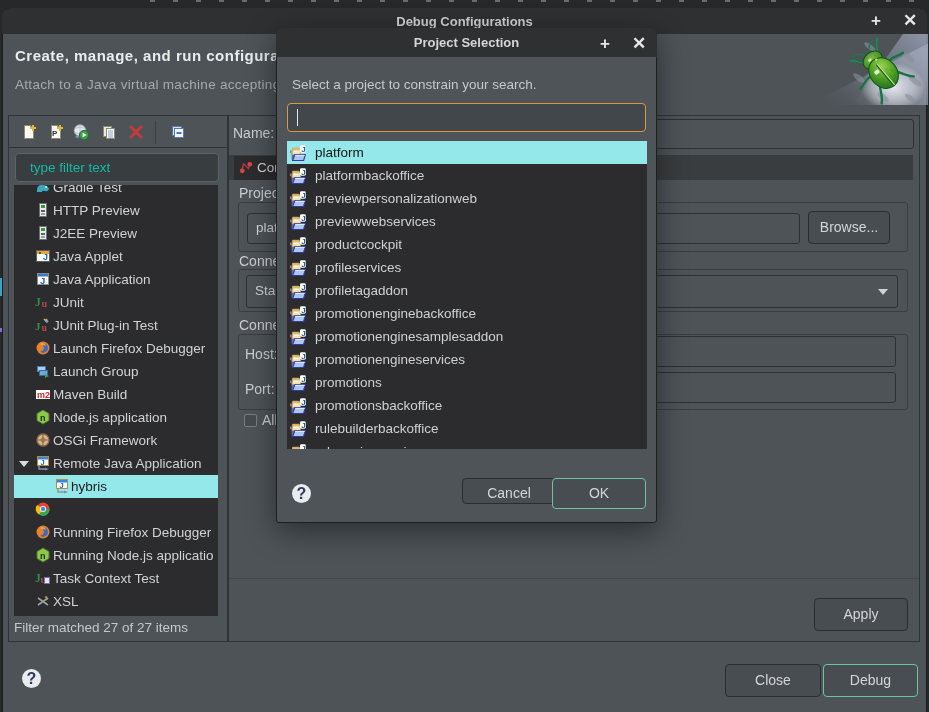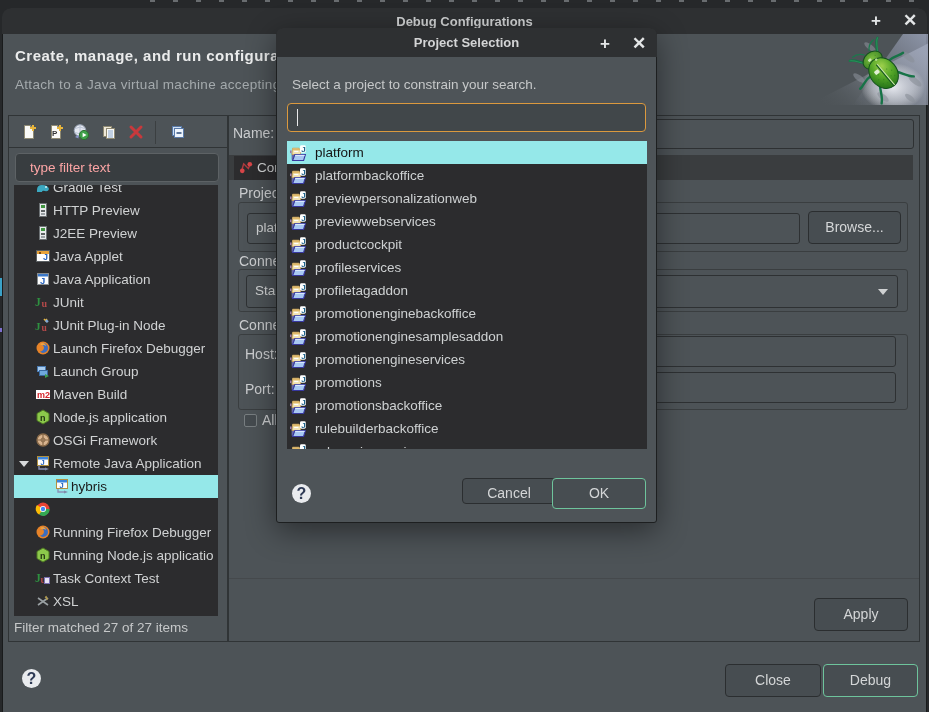--- a/index.html
+++ b/index.html
@@ -22,21 +22,21 @@
 #banner .sub { position:absolute; left:12px; top:43px; font-size:13.5px; color:#a4aaad; letter-spacing:0.3px; }
 
 #lpanel { position:absolute; left:5px; top:106px; width:220px; height:527px;
   border:1px solid #303436; }
 #ltoolbar { position:absolute; left:0; top:0; width:218px; height:32px;
   border-bottom:1px solid #303436; }
 #ltoolbar svg { position:absolute; top:8px; }
 #lsep { position:absolute; left:146px; top:5px; width:1px; height:23px; background:#3b3f41; }
 #lfilter { position:absolute; left:6px; top:37px; width:204px; height:29px;
   background:#383d40; border:1px solid #5d6265; border-radius:4px;
-  color:#fca5a5; font-size:13.5px; line-height:27px; padding-left:14px; }
+  color:#14b8a6; font-size:13.5px; line-height:27px; padding-left:14px; }
 #ltree { position:absolute; left:5px; top:69px; width:204px; height:431px;
   background:#2c2c2e; overflow:hidden; }
 #ltreeinner { position:absolute; left:0; top:-9px; width:100%; }
 .trow { position:relative; height:23px; line-height:23px; color:#d0d2d3; font-size:13.5px;
   white-space:nowrap;text-align:right; }
 .trow .ticon { position:absolute; top:3px; width:16px; height:16px; }
 .trow .tl { position:absolute; top:0; }
 .trow.sel { background:#95e8e9; color:#1b1b1b; }
 #lstatus { position:absolute; left:5px; top:501px; height:21px; line-height:21px;
   color:#c6c8c9; font-size:13.5px; }
@@ -263,21 +263,21 @@
               </svg></span>
             <span class="tl" style="left:39px">JUnit</span>
           </div>
           <div class="trow">
             <span class="ticon" style="left:21px"><svg width="16" height="16" viewBox="0 0 16 16">
                 <text x="0" y="13" font-size="11" font-weight="bold" fill="#2e9140" font-family="Liberation Serif">J</text>
                 <text x="6.5" y="13.5" font-size="9.5" font-weight="bold" fill="#b5494a" font-family="Liberation Serif">u</text>
                 <path d="M9 2 l3 3 M12 2 l-1.5 1.5" stroke="#e8b53c" stroke-width="1.6"></path>
                 <rect x="10.5" y="3" width="3" height="2.5" fill="#7da7d8" transform="rotate(45 12 4)"></rect>
               </svg></span>
-            <span class="tl" style="left:39px">JUnit Plug-in Node</span>
+            <span class="tl" style="left:39px">JUnit Plug-in Test</span>
           </div>
           <div class="trow">
             <span class="ticon" style="left:21px"><svg width="16" height="16" viewBox="0 0 16 16">
                 <circle cx="8" cy="8" r="6.5" fill="#e68329"></circle>
                 <path d="M8 3 a5 5 0 0 1 5 5 a5 5 0 0 1 -5 5 a4 4 0 0 1 -3 -1.5 a4.5 4.5 0 0 0 4 -3.5 a3 3 0 0 0 -3 -3 a3 3 0 0 1 2 -2 z" fill="#3b6dc0"></path>
                 <path d="M5 4 q3 -2 5 0 q1 1 1 2 q-2 -1.5 -4 -0.5 z" fill="#f4a33c"></path>
               </svg></span>
             <span class="tl" style="left:39px">Launch Firefox Debugger</span>
           </div>
           <div class="trow">
@@ -386,21 +386,21 @@
           <circle cx="11.5" cy="4.5" r="2.5" fill="#d84548"></circle>
         </svg>
         <span class="tl">Connect</span>
       </div>
 
     <div class="lab" style="left:10px; top:69px;">Project:</div>
     <div class="group" style="left:9px; top:86px; width:670px; height:50px;"></div>
     <div class="field" style="left:18px; top:97px; width:553px; height:31px;">
         <span class="v" style="line-height:28px;">platform</span>
       </div>
-    <div class="btn" style="left:579px; top:95px; width:93px; height:33px; line-height:31px;">Browse...</div>
+    <div class="btn" style="left:579px; top:95px; width:82px; height:33px; line-height:31px;">Browse...</div>
 
     <div class="lab" style="left:10px; top:137px;">Connection Type:</div>
     <div class="group" style="left:9px; top:153px; width:670px; height:43px;"></div>
     <div class="field" style="left:17px; top:159px; width:652px; height:33px;">
         <span class="v" style="line-height:30px;">Standard (Socket Attach)</span>
       </div>
     <div style="position:absolute; left:649px; top:173px; width:0; height:0;
       border-left:5.5px solid transparent; border-right:5.5px solid transparent;
       border-top:6px solid #cfd1d2;"></div>
 

